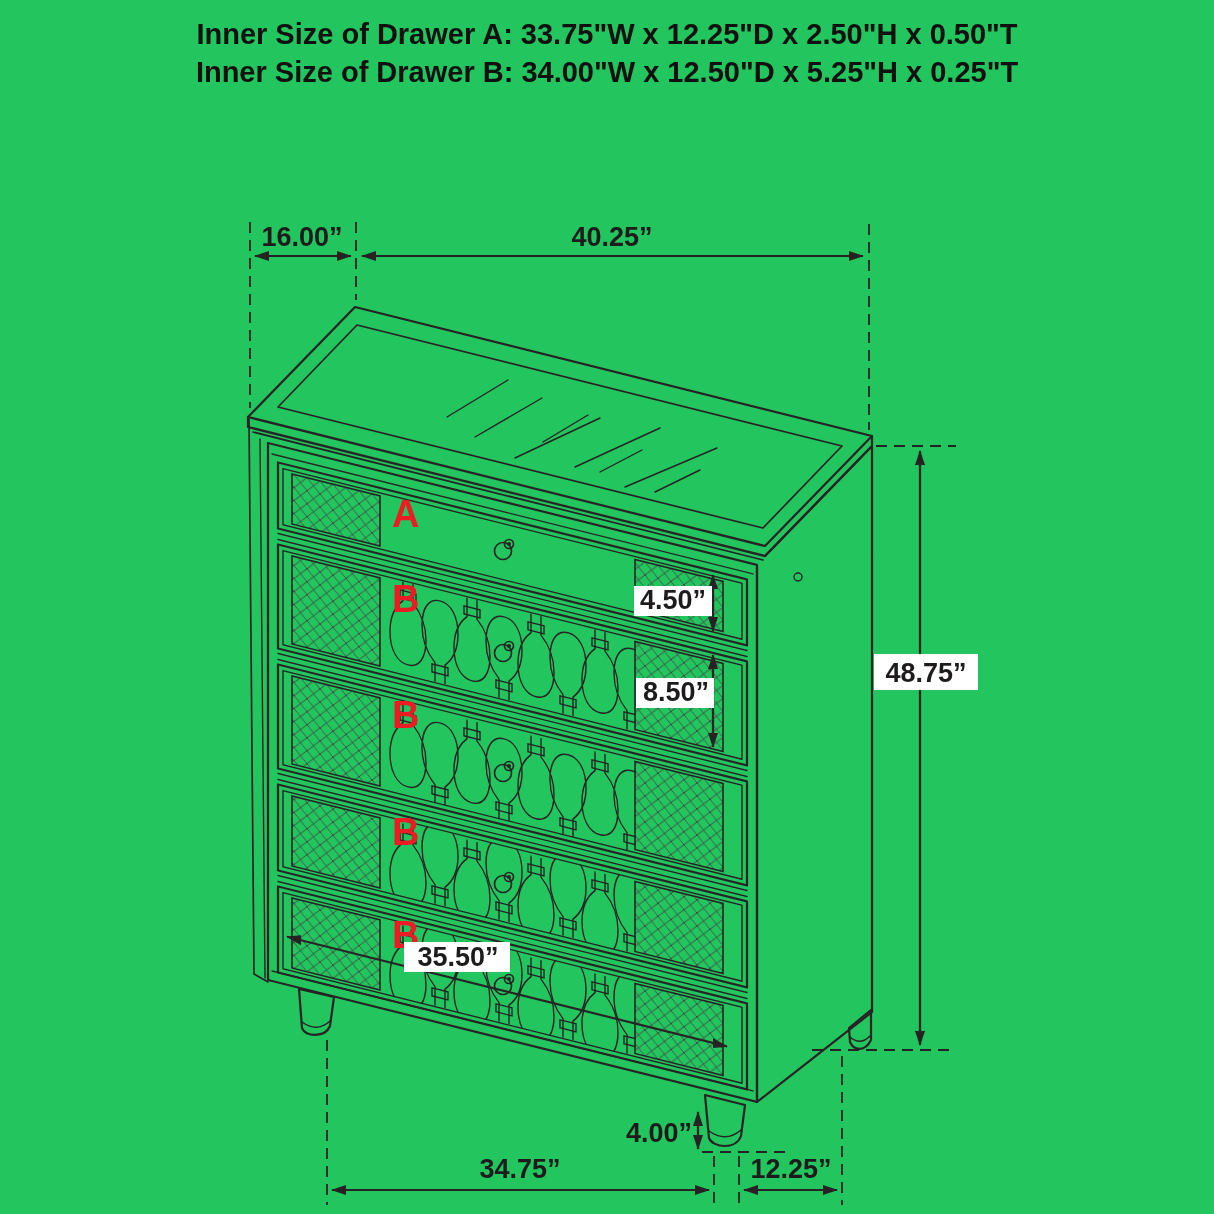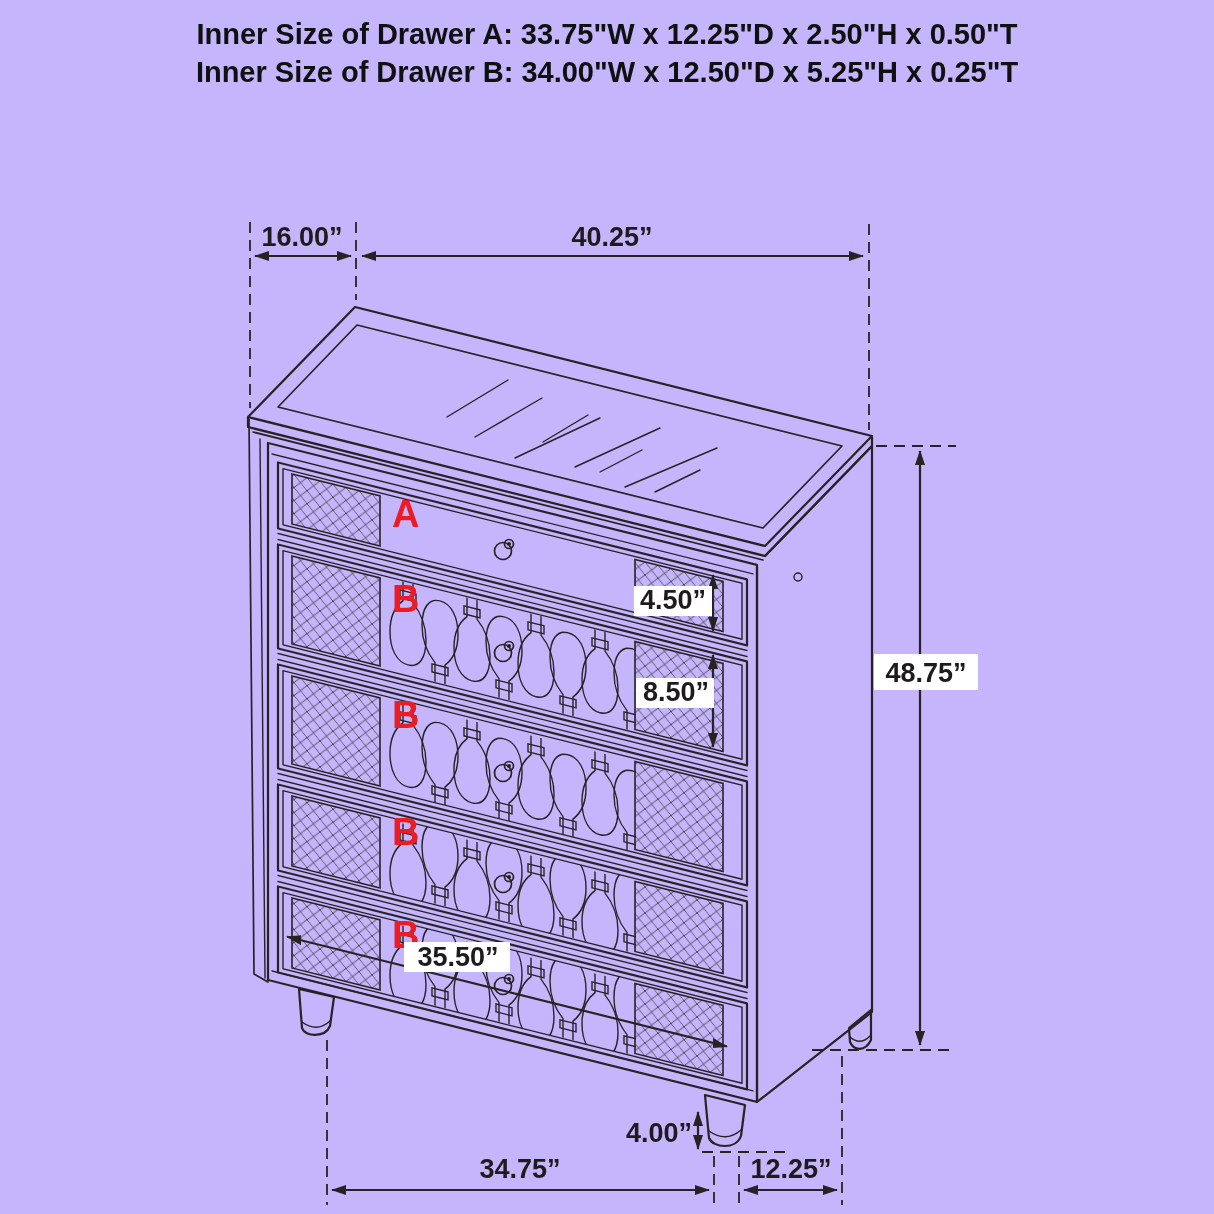--- a/index.html
+++ b/index.html
@@ -1,16 +1,16 @@
 <!DOCTYPE html>
 <html><head>
 <meta charset="utf-8">
 <style>
   html,body{margin:0;padding:0;background:#fff;}
-  .canvas{position:relative;width:1214px;height:1214px;background:#c4b5fd;overflow:hidden;
+  .canvas{position:relative;width:1214px;height:1214px;background:#22c55e;overflow:hidden;
           font-family:"Liberation Sans",sans-serif;}
   svg{position:absolute;left:0;top:0;}
   .ln{fill:none;stroke:#272324;stroke-width:2.2;stroke-linejoin:round;stroke-linecap:round;}
   .t{stroke-width:1.4;}
   .t2{stroke-width:1.7;}
   .dsh{fill:none;stroke:#272324;stroke-width:1.8;stroke-dasharray:11 7;stroke-linecap:butt;}
   .dim{fill:none;stroke:#272324;stroke-width:2.2;}
   .whitebg{fill:#ffffff;}
   text.lbl{font-weight:700;font-size:27px;fill:#1d1b1c;font-family:"Liberation Sans",sans-serif;}
   text.ttl{font-weight:700;font-size:29px;fill:#101010;font-family:"Liberation Sans",sans-serif;}

